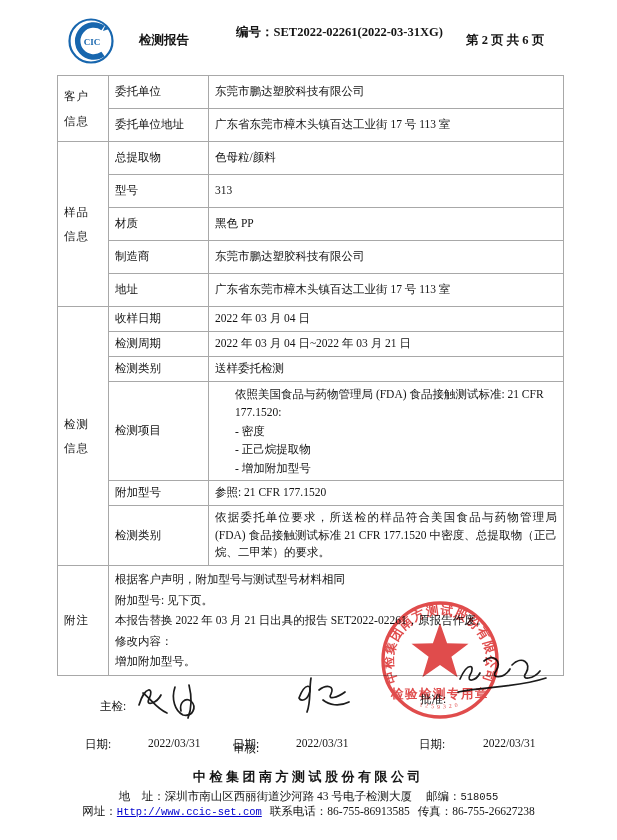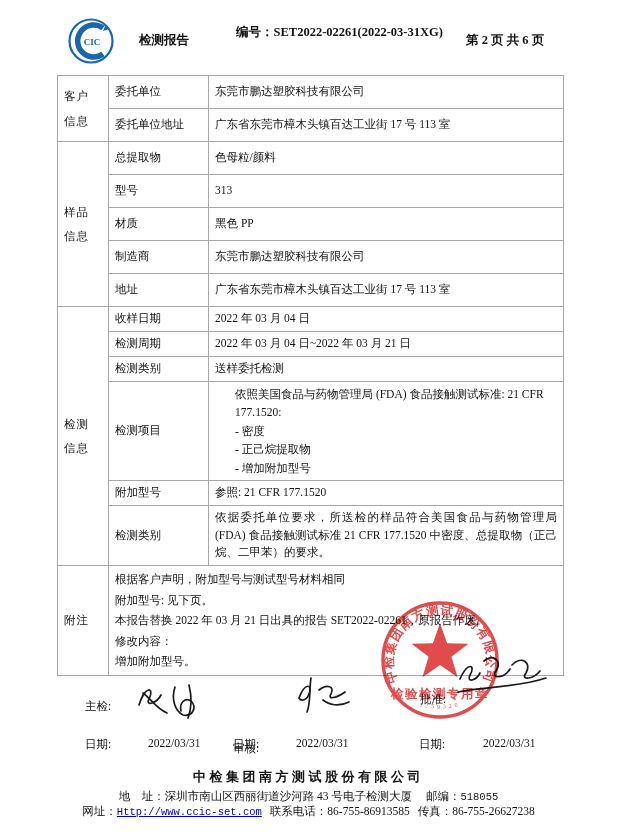--- a/index.html
+++ b/index.html
@@ -142,21 +142,21 @@
       <div>根据客户声明，附加型号与测试型号材料相同</div>
       <div>附加型号: 见下页。</div>
       <div>本报告替换 2022 年 03 月 21 日出具的报告 SET2022-02261，原报告作废。</div>
       <div>修改内容：</div>
       <div>增加附加型号。</div>
     </td>
   </tr>
 </tbody>
   </table>
 
-<div class="abs sig-label" style="left:85px; top:699px;">主检:</div>
+<div class="abs sig-label" style="left:100px; top:699px;">主检:</div>
 <svg class="abs sig" style="left:127px; top:673px;" width="80" height="50" viewBox="0 0 80 50">
   <path d="M12,32 C18,12 28,14 22,26 C18,34 30,30 34,22"></path>
   <path d="M16,20 C24,26 30,36 40,40"></path>
   <path d="M48,14 C44,26 48,38 56,42 C66,44 70,34 64,28 C58,24 52,30 54,38"></path>
   <path d="M62,12 C64,20 66,32 61,45"></path>
 </svg>
 
 <div class="abs sig-label" style="left:233px; top:741px;">审核:</div>
 <svg class="abs sig" style="left:287px; top:672px;" width="70" height="45" viewBox="0 0 70 45">
   <path d="M12,26 C18,10 26,12 22,22 C20,28 14,30 12,26"></path>

